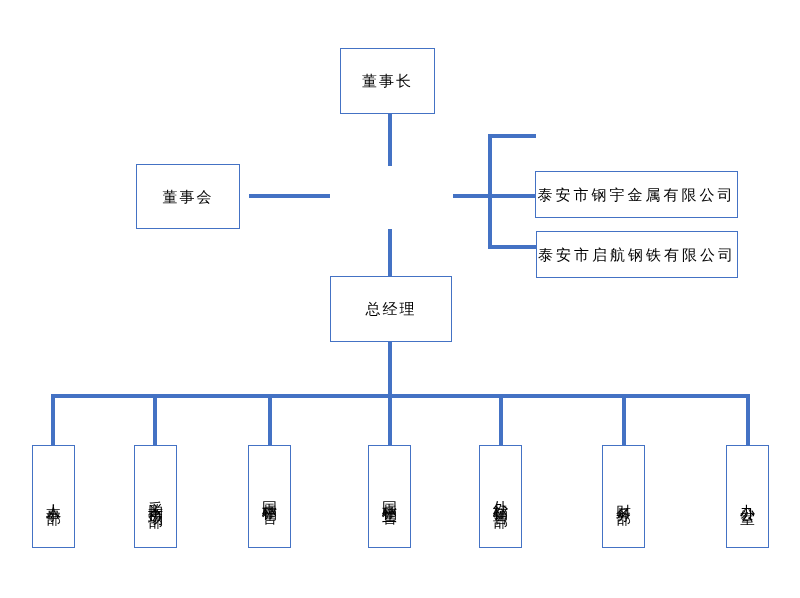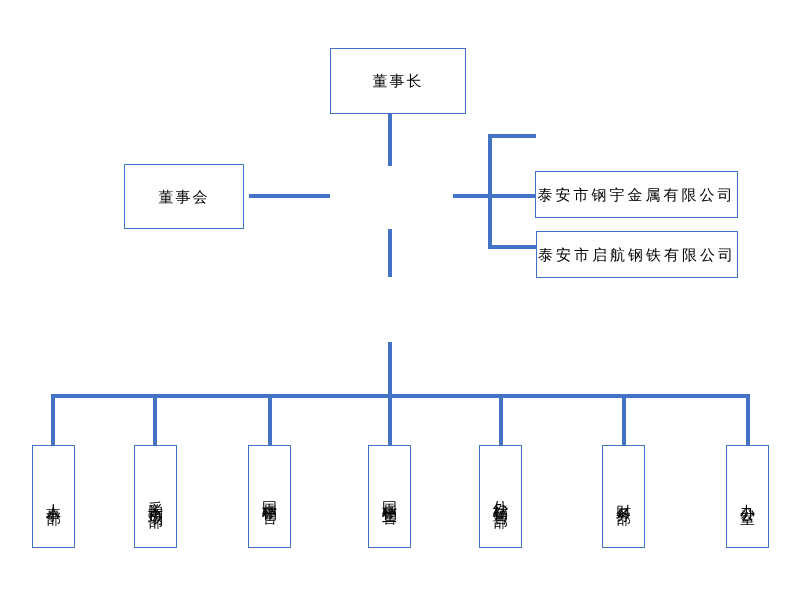--- a/index.html
+++ b/index.html
@@ -58,29 +58,32 @@
   <div class="line" style="left:388px;top:342px;width:4px;height:56px"></div>
   <div class="line" style="left:51px;top:394px;width:699px;height:4px"></div>
   <div class="line" style="left:51px;top:394px;width:4px;height:52px"></div>
   <div class="line" style="left:153px;top:394px;width:4px;height:52px"></div>
   <div class="line" style="left:268px;top:394px;width:4px;height:52px"></div>
   <div class="line" style="left:388px;top:394px;width:4px;height:52px"></div>
   <div class="line" style="left:499px;top:394px;width:4px;height:52px"></div>
   <div class="line" style="left:622px;top:394px;width:4px;height:52px"></div>
   <div class="line" style="left:746px;top:394px;width:4px;height:52px"></div>
 
-  <div class="node" style="left:330px;top:48px;width:136px;height:66px">
+  <div class="node" style="left:340px;top:48px;width:95px;height:66px">
     <span>董事长</span>
   </div>
 
-  <div class="node" style="left:124px;top:164px;width:120px;height:65px">
+  <div class="node" style="left:136px;top:164px;width:104px;height:65px">
     <span>董事会</span>
   </div>
 
 
+  <div class="node" style="left:330px;top:276px;width:122px;height:66px">
+    <span>总经理</span>
+  </div>
 
 
   <div class="node company" style="left:536px;top:231px;width:202px;height:47px">
     <span>泰安市启航钢铁有限公司</span>
   </div>
 
   <div class="node company" style="left:535px;top:171px;width:203px;height:47px">
     <span>泰安市钢宇金属有限公司</span>
   </div>
 

